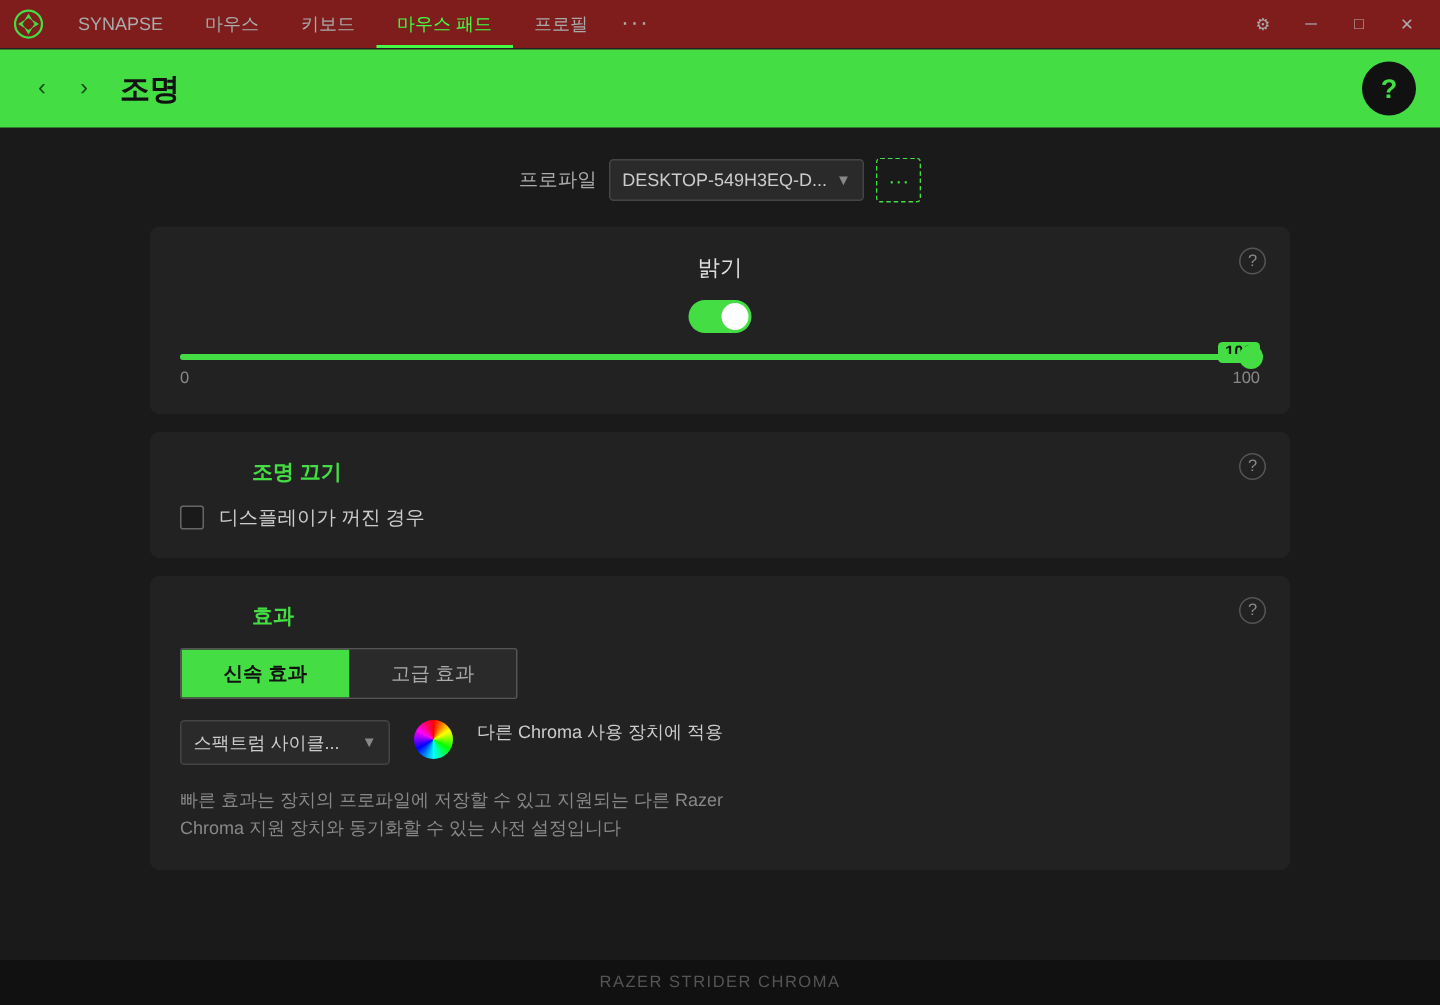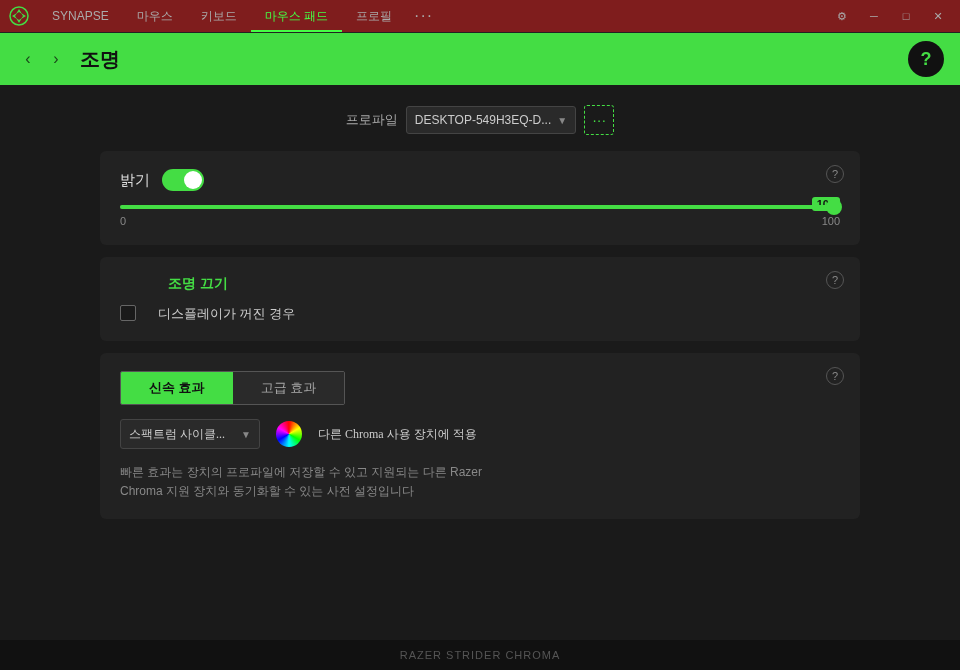--- a/index.html
+++ b/index.html
@@ -183,20 +183,21 @@
       display: flex; align-items: center; justify-content: center;
       cursor: pointer;
     }
 
     
     .brightness-header {
       display: flex;
       align-items: center;
       gap: 12px;
       margin-bottom: 12px;
+      flex-direction: column;
     }
     .brightness-label {
       font-size: 15px;
       color: #ddd;
     }
     
     .toggle-switch {
       width: 42px;
       height: 22px;
       background: #44dd44;
@@ -264,22 +265,22 @@
     
     .section-title {
       font-size: 14px;
       font-weight: bold;
       color: #44dd44;
       margin-bottom: 12px;
       margin-left: 48px;
     }
     .checkbox-row {
       display: flex;
-      align-items: flex-start;
-      gap: 22px;
+      align-items: center;
+      gap: 10px;
     }
     .checkbox-box {
       width: 16px;
       height: 16px;
       border: 1px solid #666;
       background: #1a1a1a;
       border-radius: 2px;
       flex-shrink: 0;
     }
     .checkbox-label {
@@ -305,24 +306,22 @@
       border: none;
     }
     .tab-btn.active {
       background: #44dd44;
       color: #111;
       font-weight: bold;
     }
 
     .effects-row {
       display: flex;
-      align-items: center;
       gap: 16px;
       margin-bottom: 14px;
-      font-family: Liberation Serif, serif;
     }
     .effect-select-wrapper {
       display: flex;
       align-items: center;
       background: #2a2a2a;
       border: 1px solid #444;
       border-radius: 3px;
       height: 30px;
       padding: 0 8px;
       gap: 6px;
@@ -445,20 +444,21 @@
     <div class="panel-help">?</div>
     <div class="section-title">조명 끄기</div>
     <div class="checkbox-row">
       <div class="checkbox-box"></div>
       <span class="checkbox-label">디스플레이가 꺼진 경우</span>
     </div>
   </div>
 
   <div class="panel">
     <div class="panel-help">?</div>
+    <div class="section-title">효과</div>
     <div class="tabs-row">
       <div class="tab-btn active">신속 효과</div>
       <div class="tab-btn">고급 효과</div>
     </div>
     <div class="effects-row">
       <div class="effect-select-wrapper">
         <span class="effect-select-value">스팩트럼 사이클...</span>
         <span class="effect-chevron">▼</span>
       </div>
       <div class="chroma-icon"></div>

